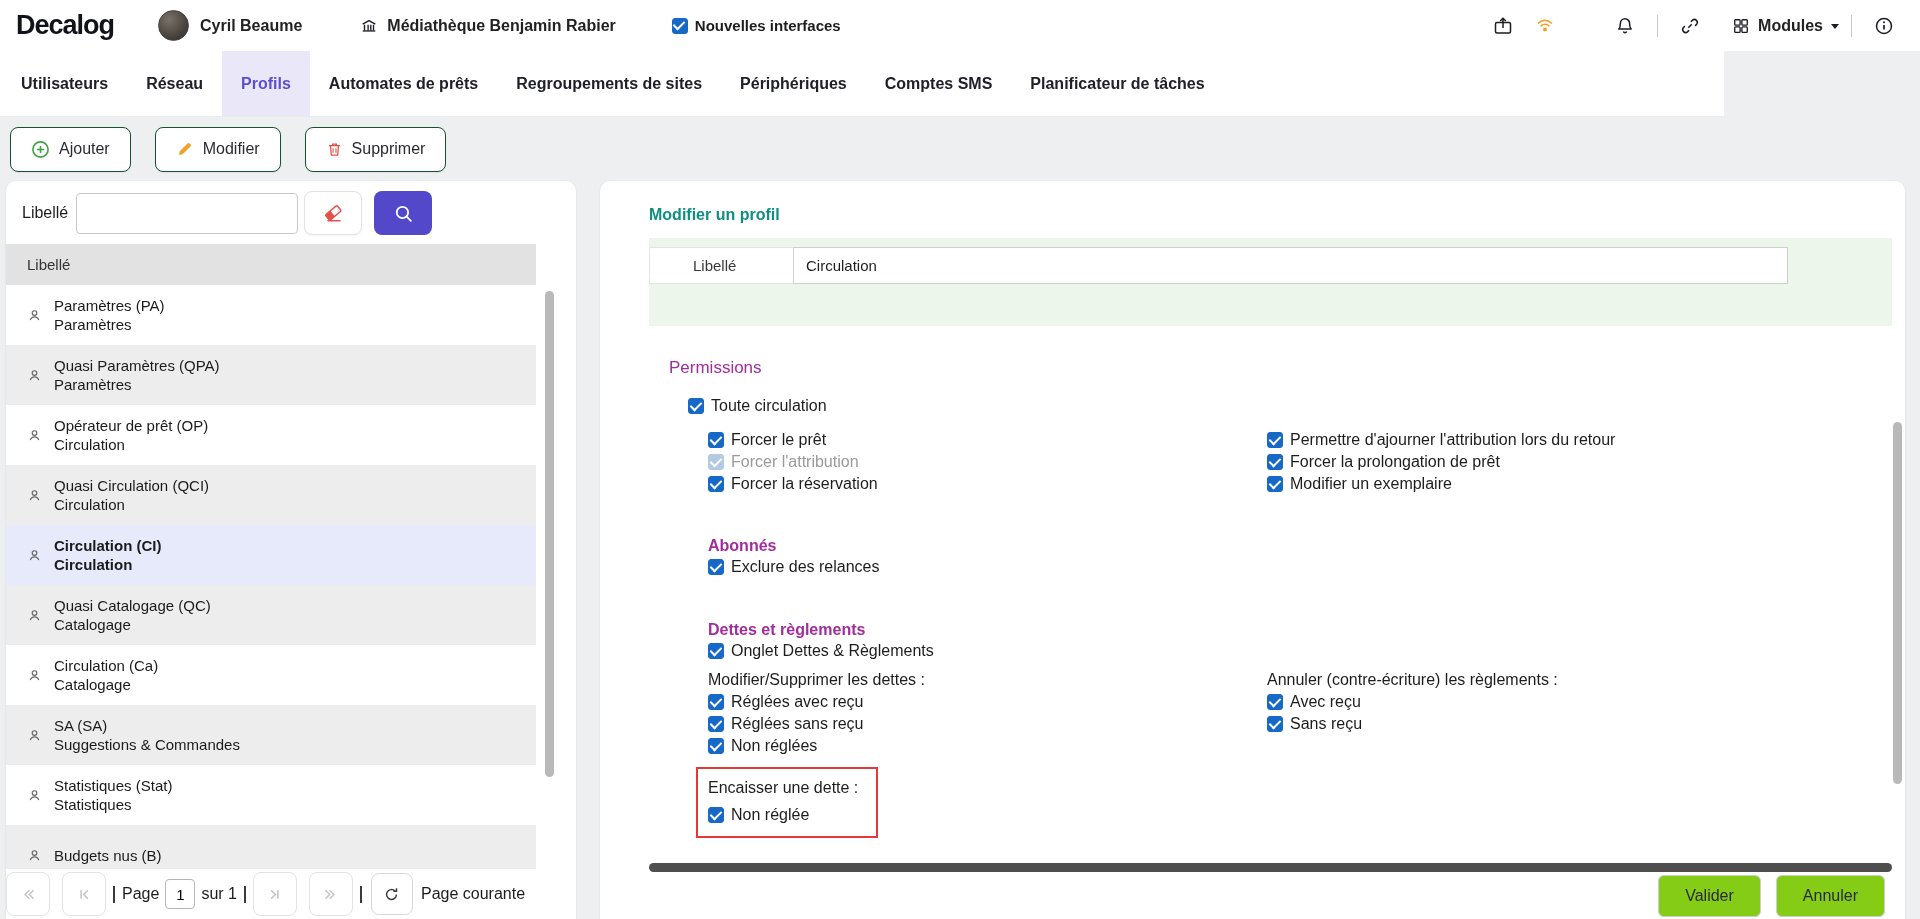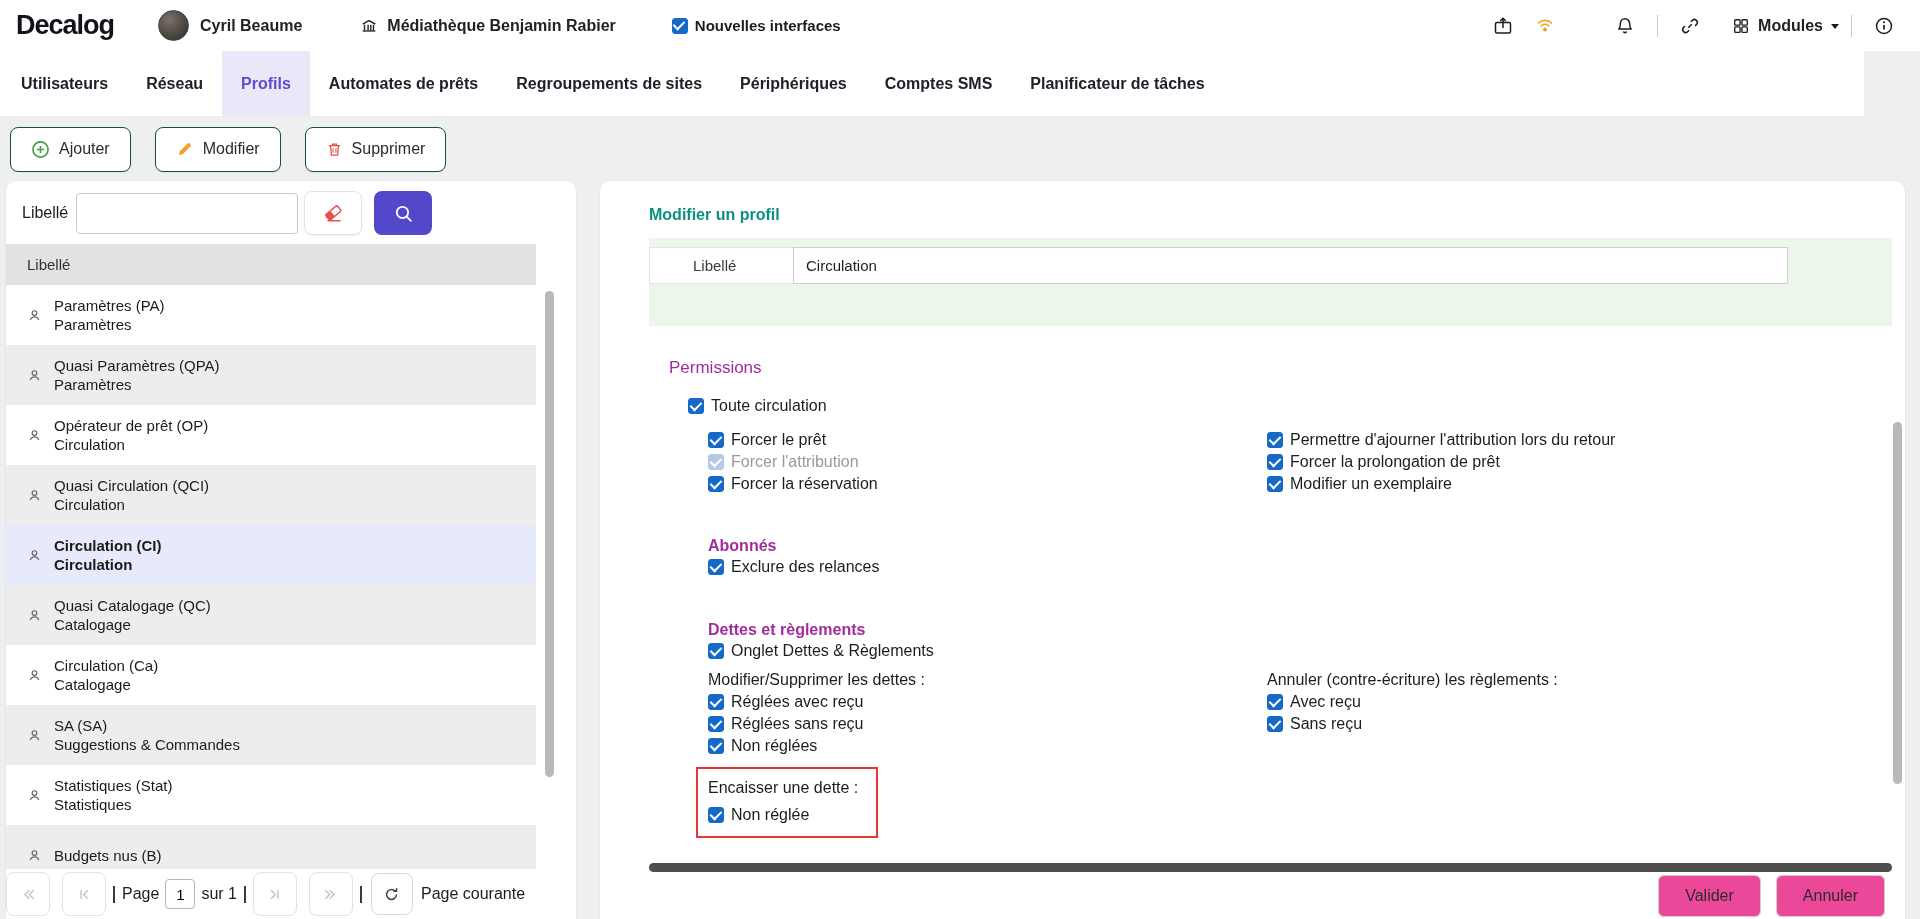--- a/index.html
+++ b/index.html
@@ -32,21 +32,21 @@
         display:inline-flex; align-items:center; justify-content:center; flex:none; }
   .cb::after { content:""; width:9px; height:4.5px; border-left:2px solid #fff; border-bottom:2px solid #fff;
                transform:rotate(-45deg) translate(0.5px,-1.5px); opacity:0; }
   .cb-row.checked .cb { background:#1769c8; border-color:#1769c8; }
   .cb-row.checked .cb::after { opacity:1; }
   .cb-row.disabled .cb { background:#b3c9e4; border-color:#b3c9e4; }
   .cb-row.disabled .cb-label { color:#9a9a9a; }
   .cb-label { color:#1d1d1d; white-space:nowrap; }
 
   
-  .nav { position:absolute; top:51px; left:0; width:1864px; height:66px; background:#fff;
+  .nav { position:absolute; top:51px; left:0; width:1724px; height:66px; background:#fff;
          display:flex; align-items:stretch; padding-left:2px; border-bottom:1px solid #ececec; }
   .tab { display:flex; align-items:center; padding:0 19px; font-size:16px; font-weight:bold; color:#20202a; cursor:pointer; white-space:nowrap; }
   .tab.active { background:#eae7f8; color:#5b4ed1; }
 
   
   .toolbar { position:absolute; top:117px; left:0; width:1920px; height:64px; background:#edeff0;
              display:flex; align-items:center; padding:0 10px; gap:24px; }
   .tb-btn { height:45px; background:#fff; border:1px solid #14532d; border-radius:8px; display:inline-flex;
             align-items:center; gap:9px; padding:0 20px; font-size:16px; color:#2a2a32; font-family:inherit;
             box-shadow:0 1px 2px rgba(0,0,0,.05); cursor:pointer; }
@@ -110,21 +110,21 @@
   .caption-row { font-size:16px; height:22px; display:flex; align-items:center; color:#1d1d1d; white-space:nowrap; }
   .dettes-cols { margin-top:7px; }
   .red-box { border:2px solid #e63838; margin:10px 0 0 -12px; padding:8px 18px 10px 10px; width:max-content; }
   .red-box .cb-row { margin-top:5px; }
   .h-scroll { position:absolute; left:49px; bottom:47px; width:1243px; height:9px; border-radius:5px;
               background:#4e4e4e; cursor:pointer; }
   .v-scroll { position:absolute; right:3px; top:241px; width:9px; height:362px; background:#b9b9b9;
               border-radius:5px; cursor:pointer; }
   .detail-footer { position:absolute; bottom:0; right:0; left:0; height:46px; display:flex; gap:15px;
                    align-items:center; justify-content:flex-end; padding-right:20px; background:#fff; }
-  .footer-btn { height:42px; padding:0 26px; background:#ec4899; border:1px solid #cfcfcf; border-radius:6px;
+  .footer-btn { height:42px; padding:0 26px; background:#84cc16; border:1px solid #cfcfcf; border-radius:6px;
                 font-size:16px; font-family:inherit; color:#2a2a32; box-shadow:0 1px 2px rgba(0,0,0,.04); cursor:pointer; }
 
   svg { display:block; }
 </style>
 </head>
 <body>
 
 <header class="topbar">
   <div class="logo">Decalog</div>
   <div class="avatar"></div>

